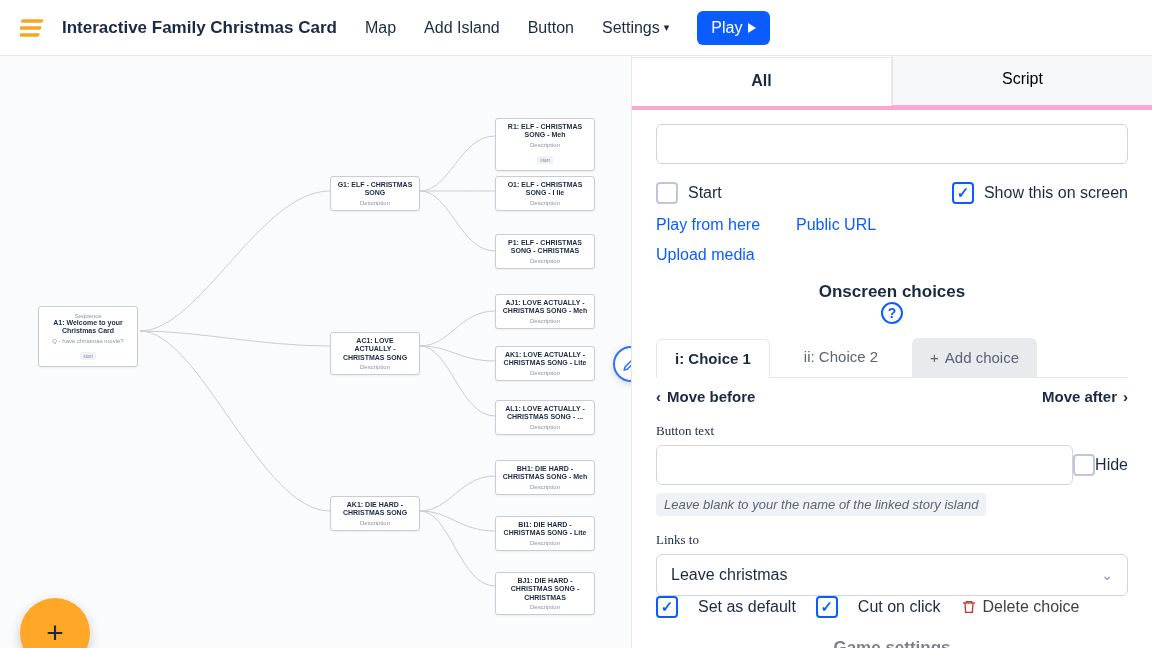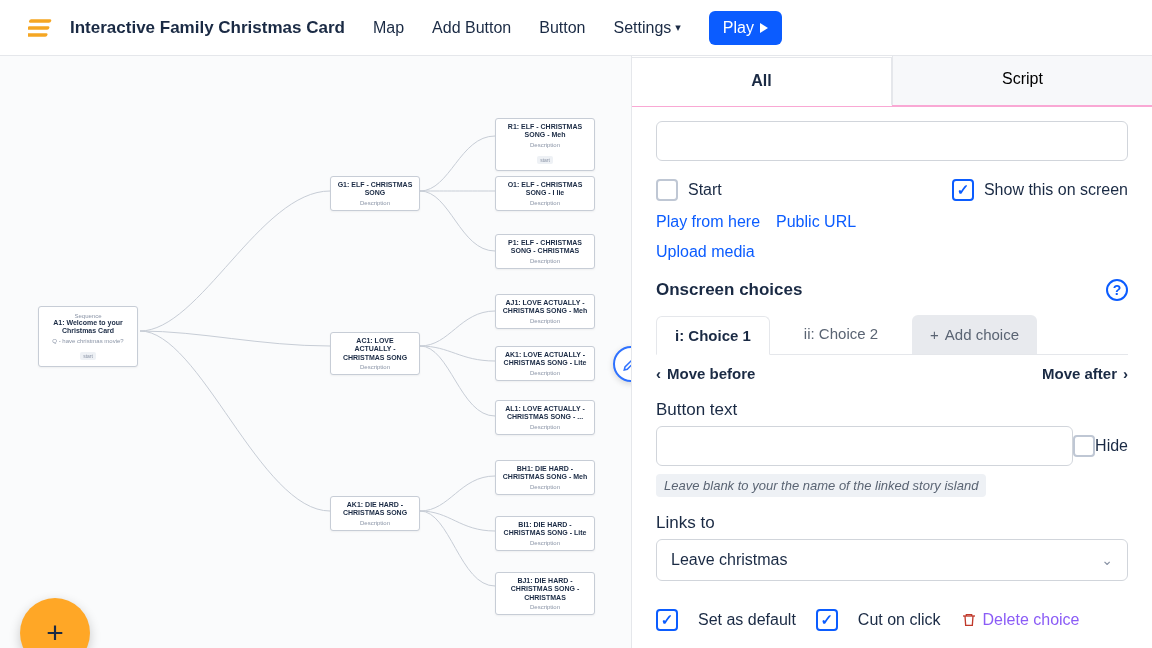--- a/index.html
+++ b/index.html
@@ -1,19 +1,19 @@
 <!DOCTYPE html>
 <html><head>
 <meta charset="utf-8">
 <style>
 * { box-sizing: border-box; margin: 0; padding: 0; }
 body { font-family: -apple-system, BlinkMacSystemFont, "Segoe UI", Helvetica, Arial, sans-serif; width: 1152px; height: 648px; overflow: hidden; background: #fff; position: relative; }
 
 
-.header { display: flex; align-items: center; height: 56px; padding: 0 28px; border-bottom: 1px solid #e5e7eb; gap: 8px; }
+.header { display: flex; align-items: center; height: 56px; padding: 0 20px; border-bottom: 1px solid #e5e7eb; gap: 8px; }
 .logo { width: 28px; height: 28px; display: flex; align-items: center; margin-right: 6px; }
 .project-title { font-weight: 700; font-size: 17px; color: #1a2a44; margin-right: 10px; }
 .nav-link { font-size: 16px; color: #1a2a44; padding: 6px 10px; text-decoration: none; cursor: pointer; }
 .nav-sel { display: inline-flex; align-items: center; gap: 4px; }
 .play-btn { background: #0b5cff; color: #fff; border: none; border-radius: 6px; padding: 8px 14px; font-size: 16px; font-weight: 500; margin-left: 10px; display: inline-flex; align-items: center; gap: 6px; cursor: pointer; }
 .play-btn .tri { width: 0; height: 0; border-left: 8px solid #fff; border-top: 5px solid transparent; border-bottom: 5px solid transparent; }
 
 
 .main { display: flex; height: calc(648px - 56px); }
 .canvas { flex: 1; position: relative; background: #fafbfc; overflow: hidden; border-right: 1px solid #e5e7eb; }
@@ -26,73 +26,73 @@
 .node .ntag { font-size: 5px; color: #8a94a6; margin-top: 2px; display: inline-block; background: #eef1f5; padding: 1px 3px; border-radius: 2px; }
 .node-a1 { width: 100px; }
 .node-mid { width: 90px; }
 .node-r { width: 100px; }
 
 .fab { position: absolute; left: 20px; bottom: -20px; width: 70px; height: 70px; border-radius: 50%; background: #ffa726; display: flex; align-items: center; justify-content: center; font-size: 30px; color: #1a2a44; cursor: pointer; box-shadow: 0 4px 12px rgba(0,0,0,0.2); }
 
 .fab-edit { position: absolute; right: -18px; top: 290px; width: 36px; height: 36px; border-radius: 50%; background: #fff; border: 2px solid #2f72ff; display: flex; align-items: center; justify-content: center; color: #2f72ff; box-shadow: 0 2px 6px rgba(0,0,0,0.15); }
 
 
-.panel-tabs { display: flex; border-bottom: 2px solid #f9a8d4; }
+.panel-tabs { display: flex; border-bottom: 5px solid #f9a8d4; }
 .panel-tab { flex: 1; text-align: center; padding: 14px 0; font-size: 16px; color: #1a2a44; cursor: pointer; }
 .panel-tab.active { font-weight: 700; border-bottom: 2px solid #fff; border-top: 1px solid #e5e7eb; border-right: 1px solid #e5e7eb; background: #fff; position: relative; top: 1px; }
 .panel-tab.inactive { background: #f7f8fa; border-left: 1px solid #e5e7eb; color: #000000; }
 
 .panel-body { padding: 14px 24px 0 24px; overflow: auto; flex: 1; }
 
 
 .descbox { width: 100%; height: 40px; border: 1px solid #d1d5db; border-radius: 6px; background: #fff; resize: none; margin-bottom: 14px; }
 .row { display: flex; align-items: center; gap: 10px; margin-bottom: 12px; }
 .chk { width: 22px; height: 22px; border: 2px solid #bfc7d4; border-radius: 4px; display: inline-flex; align-items: center; justify-content: center; cursor: pointer; }
 .chk.checked { border-color: #0b5cff; }
 .chk.checked::after { content: "✓"; color: #0b5cff; font-weight: bold; font-size: 15px; }
 .link-txt { color: #0b5cff; font-size: 16px; cursor: pointer; }
 .lbl { color: #1a2a44; font-size: 16px; }
 
-.section-title { font-weight: 700; font-size: 17px; color: #1a2a44; margin: 18px 0 14px 0; display: flex; align-items: center; justify-content: space-between; }
+.section-title { font-weight: 700; font-size: 17px; color: #1a2a44; margin: 18px 0 14px 0; display: flex; align-items: center; justify-content: space-between; flex-direction: column; }
 .help-icon { width: 22px; height: 22px; border: 2px solid #0b5cff; border-radius: 50%; color: #0b5cff; display: inline-flex; align-items: center; justify-content: center; font-size: 14px; font-weight: bold; }
 
 .choice-tabs { display: flex; gap: 16px; border-bottom: 1px solid #e5e7eb; }
 .choice-tab { padding: 10px 18px; font-size: 15px; border-top-left-radius: 6px; border-top-right-radius: 6px; cursor: pointer; }
 .choice-tab.active { font-weight: 700; color: #1a2a44; background: #fff; border: 1px solid #e5e7eb; border-bottom: 1px solid #fff; position: relative; top: 1px; }
 .choice-tab.plain { color: #5a6473; }
 .choice-tab.add { background: #e8eaee; color: #5a6473; display: inline-flex; align-items: center; gap: 6px; }
 
 .move-row { display: flex; justify-content: space-between; padding: 10px 0; font-size: 15px; color: #1a2a44; }
 .move-before, .move-after { display: inline-flex; align-items: center; gap: 6px; cursor: pointer; font-weight: 600; }
 
-.field-label { font-size: 17px; color: #1a2a44; margin: 8px 0 6px 0; }
+.field-label { font-size: 13px; color: #1a2a44; margin: 8px 0 6px 0; font-family: Liberation Serif, serif; }
 .input-row { display: flex; align-items: center; gap: 0; }
 .text-input { flex: 1; height: 40px; border: 1px solid #d1d5db; border-radius: 6px; padding: 0 10px; font-size: 15px; }
 .hint { display: inline-block; background: #eef1f5; padding: 4px 8px; border-radius: 4px; font-size: 13px; font-style: italic; color: #5a6473; margin-top: 8px; }
 
 .select-row { display: flex; align-items: center; justify-content: space-between; height: 42px; border: 1px solid #d1d5db; border-radius: 6px; padding: 0 14px; font-size: 16px; color: #1a2a44; margin-top: 6px; cursor: pointer; }
 .caret { font-size: 14px; color: #8a94a6; }
 
-.options-row { display: flex; align-items: center; gap: 20px; margin-top: 28px; font-size: 16px; }
-.delete-link { color: #8b5cf6; cursor: pointer; display: inline-flex; align-items: center; gap: 6px; font-weight: 500; }
+.options-row { display: flex; align-items: center; gap: 20px; margin-top: 0; font-size: 16px; }
+.delete-link { color: #404040; cursor: pointer; display: inline-flex; align-items: center; gap: 6px; font-weight: 500; }
 
 svg.conn { position: absolute; top: 0; left: 0; }
 </style>
 </head>
 <body>
 
 <div class="header">
   <div class="logo">
     <svg viewBox="0 0 24 24" width="28" height="28">
         <path d="M4 6 L20 6 M4 12 L20 12 M4 18 L20 18" stroke="#f5a623" stroke-width="3" stroke-linecap="round" transform="skewX(-15)"></path>
       </svg>
   </div>
   <div class="project-title">Interactive Family Christmas Card</div>
   <a class="nav-link">Map</a>
-  <a class="nav-link">Add Button</a>
+  <a class="nav-link">Add Island</a>
   <a class="nav-link">Button</a>
   <a class="nav-link nav-sel">
       <span>Settings</span>
       <span style="font-size:11px">▾</span>
     </a>
   <button class="play-btn">
       <span>Play</span>
       <span class="tri"></span>
     </button>
 </div>
@@ -198,21 +198,21 @@
         <div style="display:flex;align-items:center;gap:10px">
           <span class="chk"></span>
           <span class="lbl">Start</span>
         </div>
         <div style="display:flex;align-items:center;gap:10px">
           <span class="chk checked"></span>
           <span class="lbl">Show this on screen</span>
         </div>
       </div>
 
-      <div class="row" style="gap:16px">
+      <div class="row" style="gap:36px">
         <span class="link-txt">Play from here</span>
         <span class="link-txt">Public URL</span>
       </div>
       <div class="row">
         <span class="link-txt">Upload media</span>
       </div>
 
       <div class="section-title">
         <span>Onscreen choices</span>
         <span class="help-icon">?</span>

